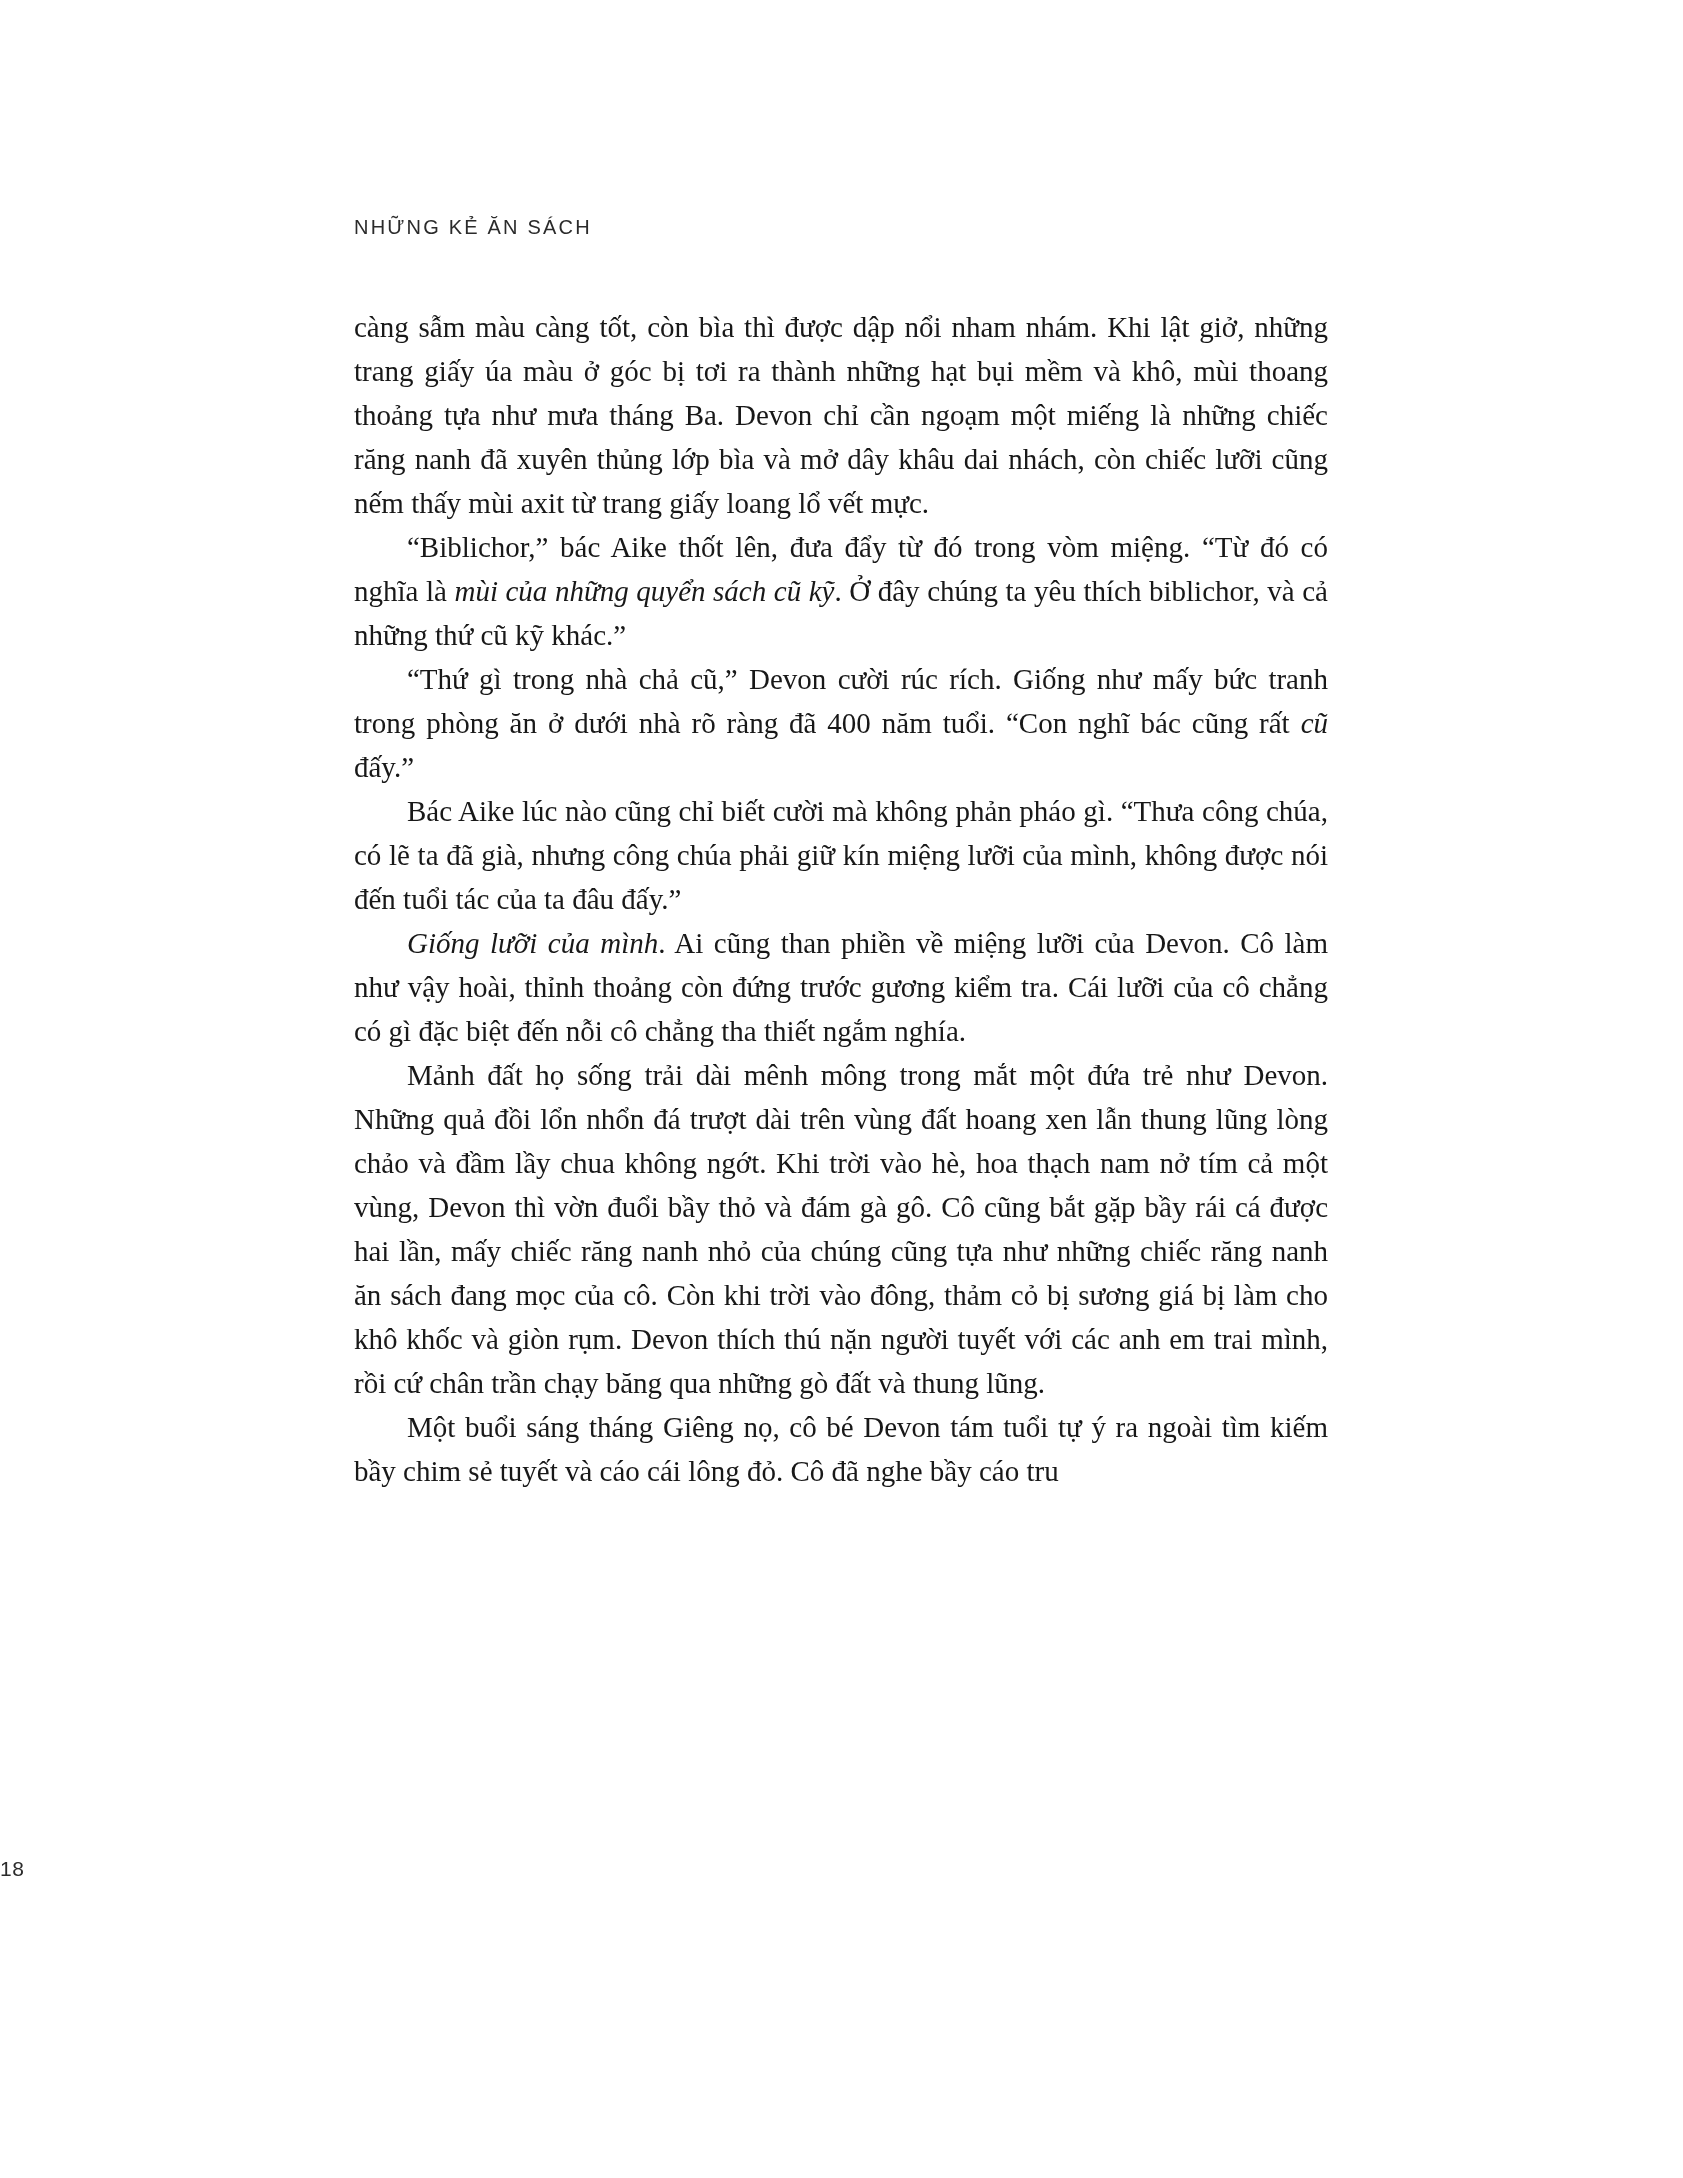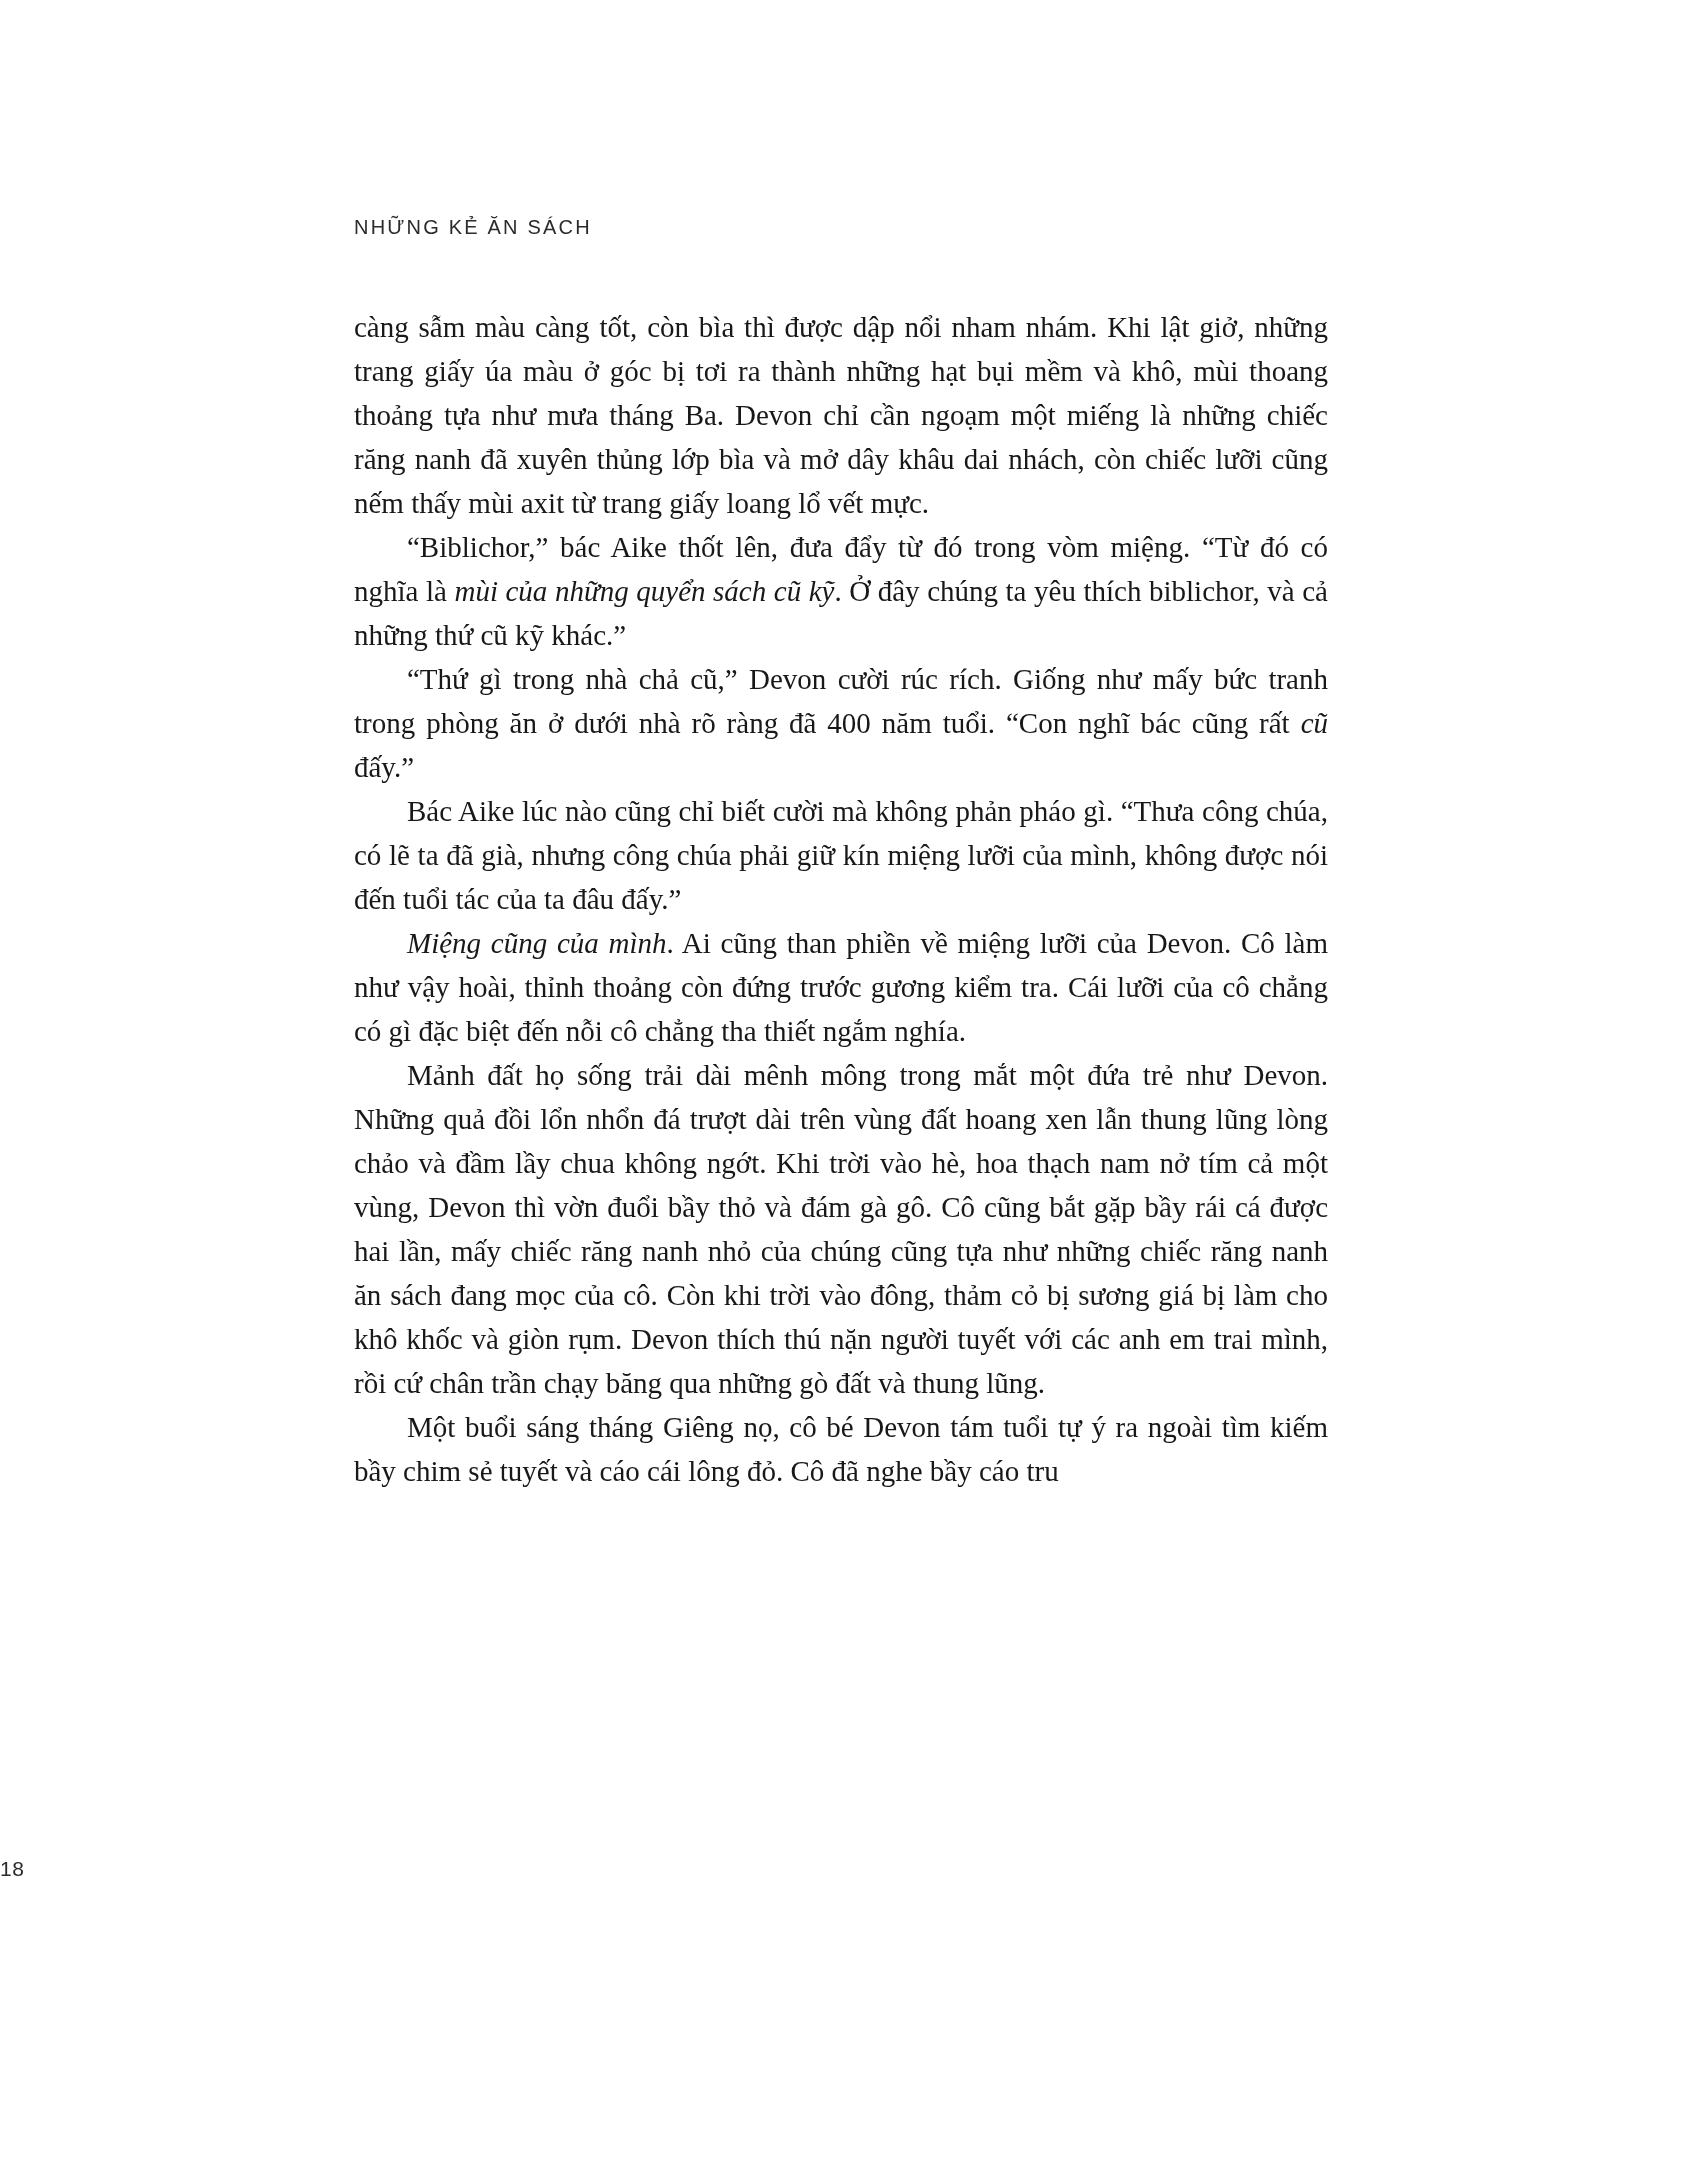--- a/index.html
+++ b/index.html
@@ -69,21 +69,21 @@
 
 <div class="page">
 
   <div class="running-head">NHỮNG KẺ ĂN SÁCH</div>
 
   <div class="textblock" id="textblock">
       <p class="para"><span>càng sẫm màu càng tốt, còn bìa thì được dập nổi nham nhám. Khi lật giở, những trang giấy úa màu ở góc bị tơi ra thành những hạt bụi mềm và khô, mùi thoang thoảng tựa như mưa tháng Ba. Devon chỉ cần ngoạm một miếng là những chiếc răng nanh đã xuyên thủng lớp bìa và mở dây khâu dai nhách, còn chiếc lưỡi cũng nếm thấy mùi axit từ trang giấy loang lổ vết mực.</span></p>
       <p class="para indent"><span>“Biblichor,” bác Aike thốt lên, đưa đẩy từ đó trong vòm miệng. “Từ đó có nghĩa là </span><i>mùi của những quyển sách cũ kỹ</i><span>. Ở đây chúng ta yêu thích biblichor, và cả những thứ cũ kỹ khác.”</span></p>
       <p class="para indent"><span>“Thứ gì trong nhà chả cũ,” Devon cười rúc rích. Giống như mấy bức tranh trong phòng ăn ở dưới nhà rõ ràng đã 400 năm tuổi. “Con nghĩ bác cũng rất </span><i>cũ</i><span> đấy.”</span></p>
       <p class="para indent"><span>Bác Aike lúc nào cũng chỉ biết cười mà không phản pháo gì. “Thưa công chúa, có lẽ ta đã già, nhưng công chúa phải giữ kín miệng lưỡi của mình, không được nói đến tuổi tác của ta đâu đấy.”</span></p>
-      <p class="para indent"><i>Miệng cũng của mình</i><span>. Ai cũng than phiền về miệng lưỡi của Devon. Cô làm như vậy hoài, thỉnh thoảng còn đứng trước gương kiểm tra. Cái lưỡi của cô chẳng có gì đặc biệt đến nỗi cô chẳng tha thiết ngắm nghía.</span></p>
+      <p class="para indent"><i>Giống lưỡi của mình</i><span>. Ai cũng than phiền về miệng lưỡi của Devon. Cô làm như vậy hoài, thỉnh thoảng còn đứng trước gương kiểm tra. Cái lưỡi của cô chẳng có gì đặc biệt đến nỗi cô chẳng tha thiết ngắm nghía.</span></p>
       <p class="para indent"><span>Mảnh đất họ sống trải dài mênh mông trong mắt một đứa trẻ như Devon. Những quả đồi lổn nhổn đá trượt dài trên vùng đất hoang xen lẫn thung lũng lòng chảo và đầm lầy chua không ngớt. Khi trời vào hè, hoa thạch nam nở tím cả một vùng, Devon thì vờn đuổi bầy thỏ và đám gà gô. Cô cũng bắt gặp bầy rái cá được hai lần, mấy chiếc răng nanh nhỏ của chúng cũng tựa như những chiếc răng nanh ăn sách đang mọc của cô. Còn khi trời vào đông, thảm cỏ bị sương giá bị làm cho khô khốc và giòn rụm. Devon thích thú nặn người tuyết với các anh em trai mình, rồi cứ chân trần chạy băng qua những gò đất và thung lũng.</span></p>
       <p class="para indent"><span>Một buổi sáng tháng Giêng nọ, cô bé Devon tám tuổi tự ý ra ngoài tìm kiếm bầy chim sẻ tuyết và cáo cái lông đỏ. Cô đã nghe bầy cáo tru</span></p>
     </div>
 
   <div class="folio">18</div>
 
 </div>
 
 
 </body></html>

